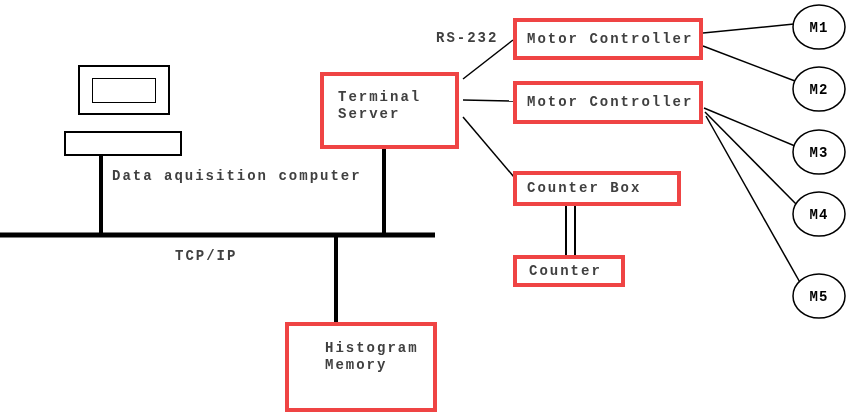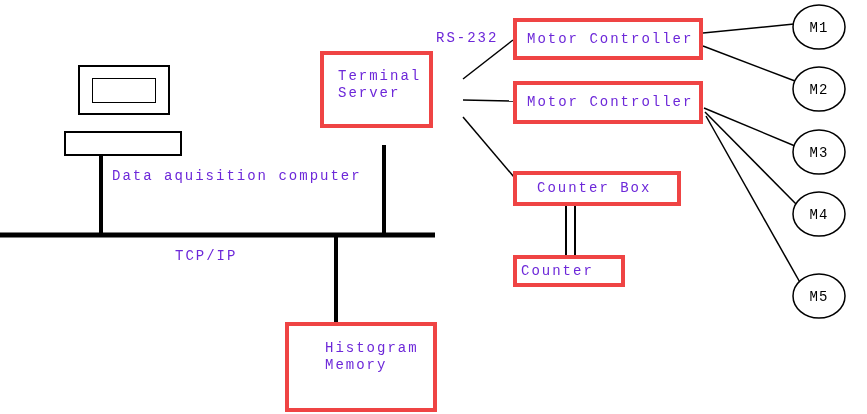--- a/index.html
+++ b/index.html
@@ -8,22 +8,23 @@
     background: #ffffff;
   }
   #canvas {
     position: relative;
     width: 867px;
     height: 414px;
     background: #ffffff;
     font-family: "Liberation Mono", monospace;
     font-size: 14px;
     letter-spacing: 2px;
-    color: #6d28d9;
+    color: #404040;
     overflow: hidden;
+    font-weight: bold;
   }
   svg.wires {
     position: absolute;
     left: 0;
     top: 0;
   }
   svg.wires line {
     stroke: #000000;
   }
   svg.wires ellipse {
@@ -109,36 +110,36 @@
   <div class="rect" style="left:78px; top:65px; width:92px; height:50px;">
     <div class="rect" style="left:12px; top:11px; width:64px; height:25px; border-width:1px;"></div>
   </div>
   <div class="rect" style="left:64px; top:131px; width:118px; height:25px;"></div>
   <div class="lbl" style="left:64px; top:168px;margin-left:48px;">Data aquisition computer</div>
 
   <div class="lbl" style="left:127px; top:248px;margin-left:48px;">TCP/IP</div>
 
   <div class="lbl" style="left:436px; top:30px;">RS-232</div>
 
-  <div class="box top-align" style="left:320px; top:51px; width:113px; height:77px; padding:13px 0 0 14px;">
+  <div class="box top-align" style="left:320px; top:72px; width:139px; height:77px; padding:13px 0 0 14px;">
     <span class="txt">Terminal
 Server</span>
   </div>
 
   <div class="box" style="left:513px; top:18px; width:190px; height:42px; padding-left:10px;">
     <span class="txt">Motor Controller</span>
   </div>
   <div class="box" style="left:513px; top:81px; width:190px; height:43px; padding-left:10px;">
     <span class="txt">Motor Controller</span>
   </div>
 
-  <div class="box" style="left:513px; top:171px; width:168px; height:35px; padding-left:20px;">
+  <div class="box" style="left:513px; top:171px; width:168px; height:35px; padding-left:10px;">
     <span class="txt">Counter Box</span>
   </div>
-  <div class="box" style="left:513px; top:255px; width:112px; height:32px; padding-left:4px;text-align:right;">
+  <div class="box" style="left:513px; top:255px; width:112px; height:32px; padding-left:12px;text-align:right;">
     <span class="txt">Counter</span>
   </div>
 
   <div class="box top-align" style="left:285px; top:322px; width:152px; height:90px; padding:14px 0 0 36px;">
     <span class="txt">Histogram
 Memory</span>
   </div>
 
 </div>
 

